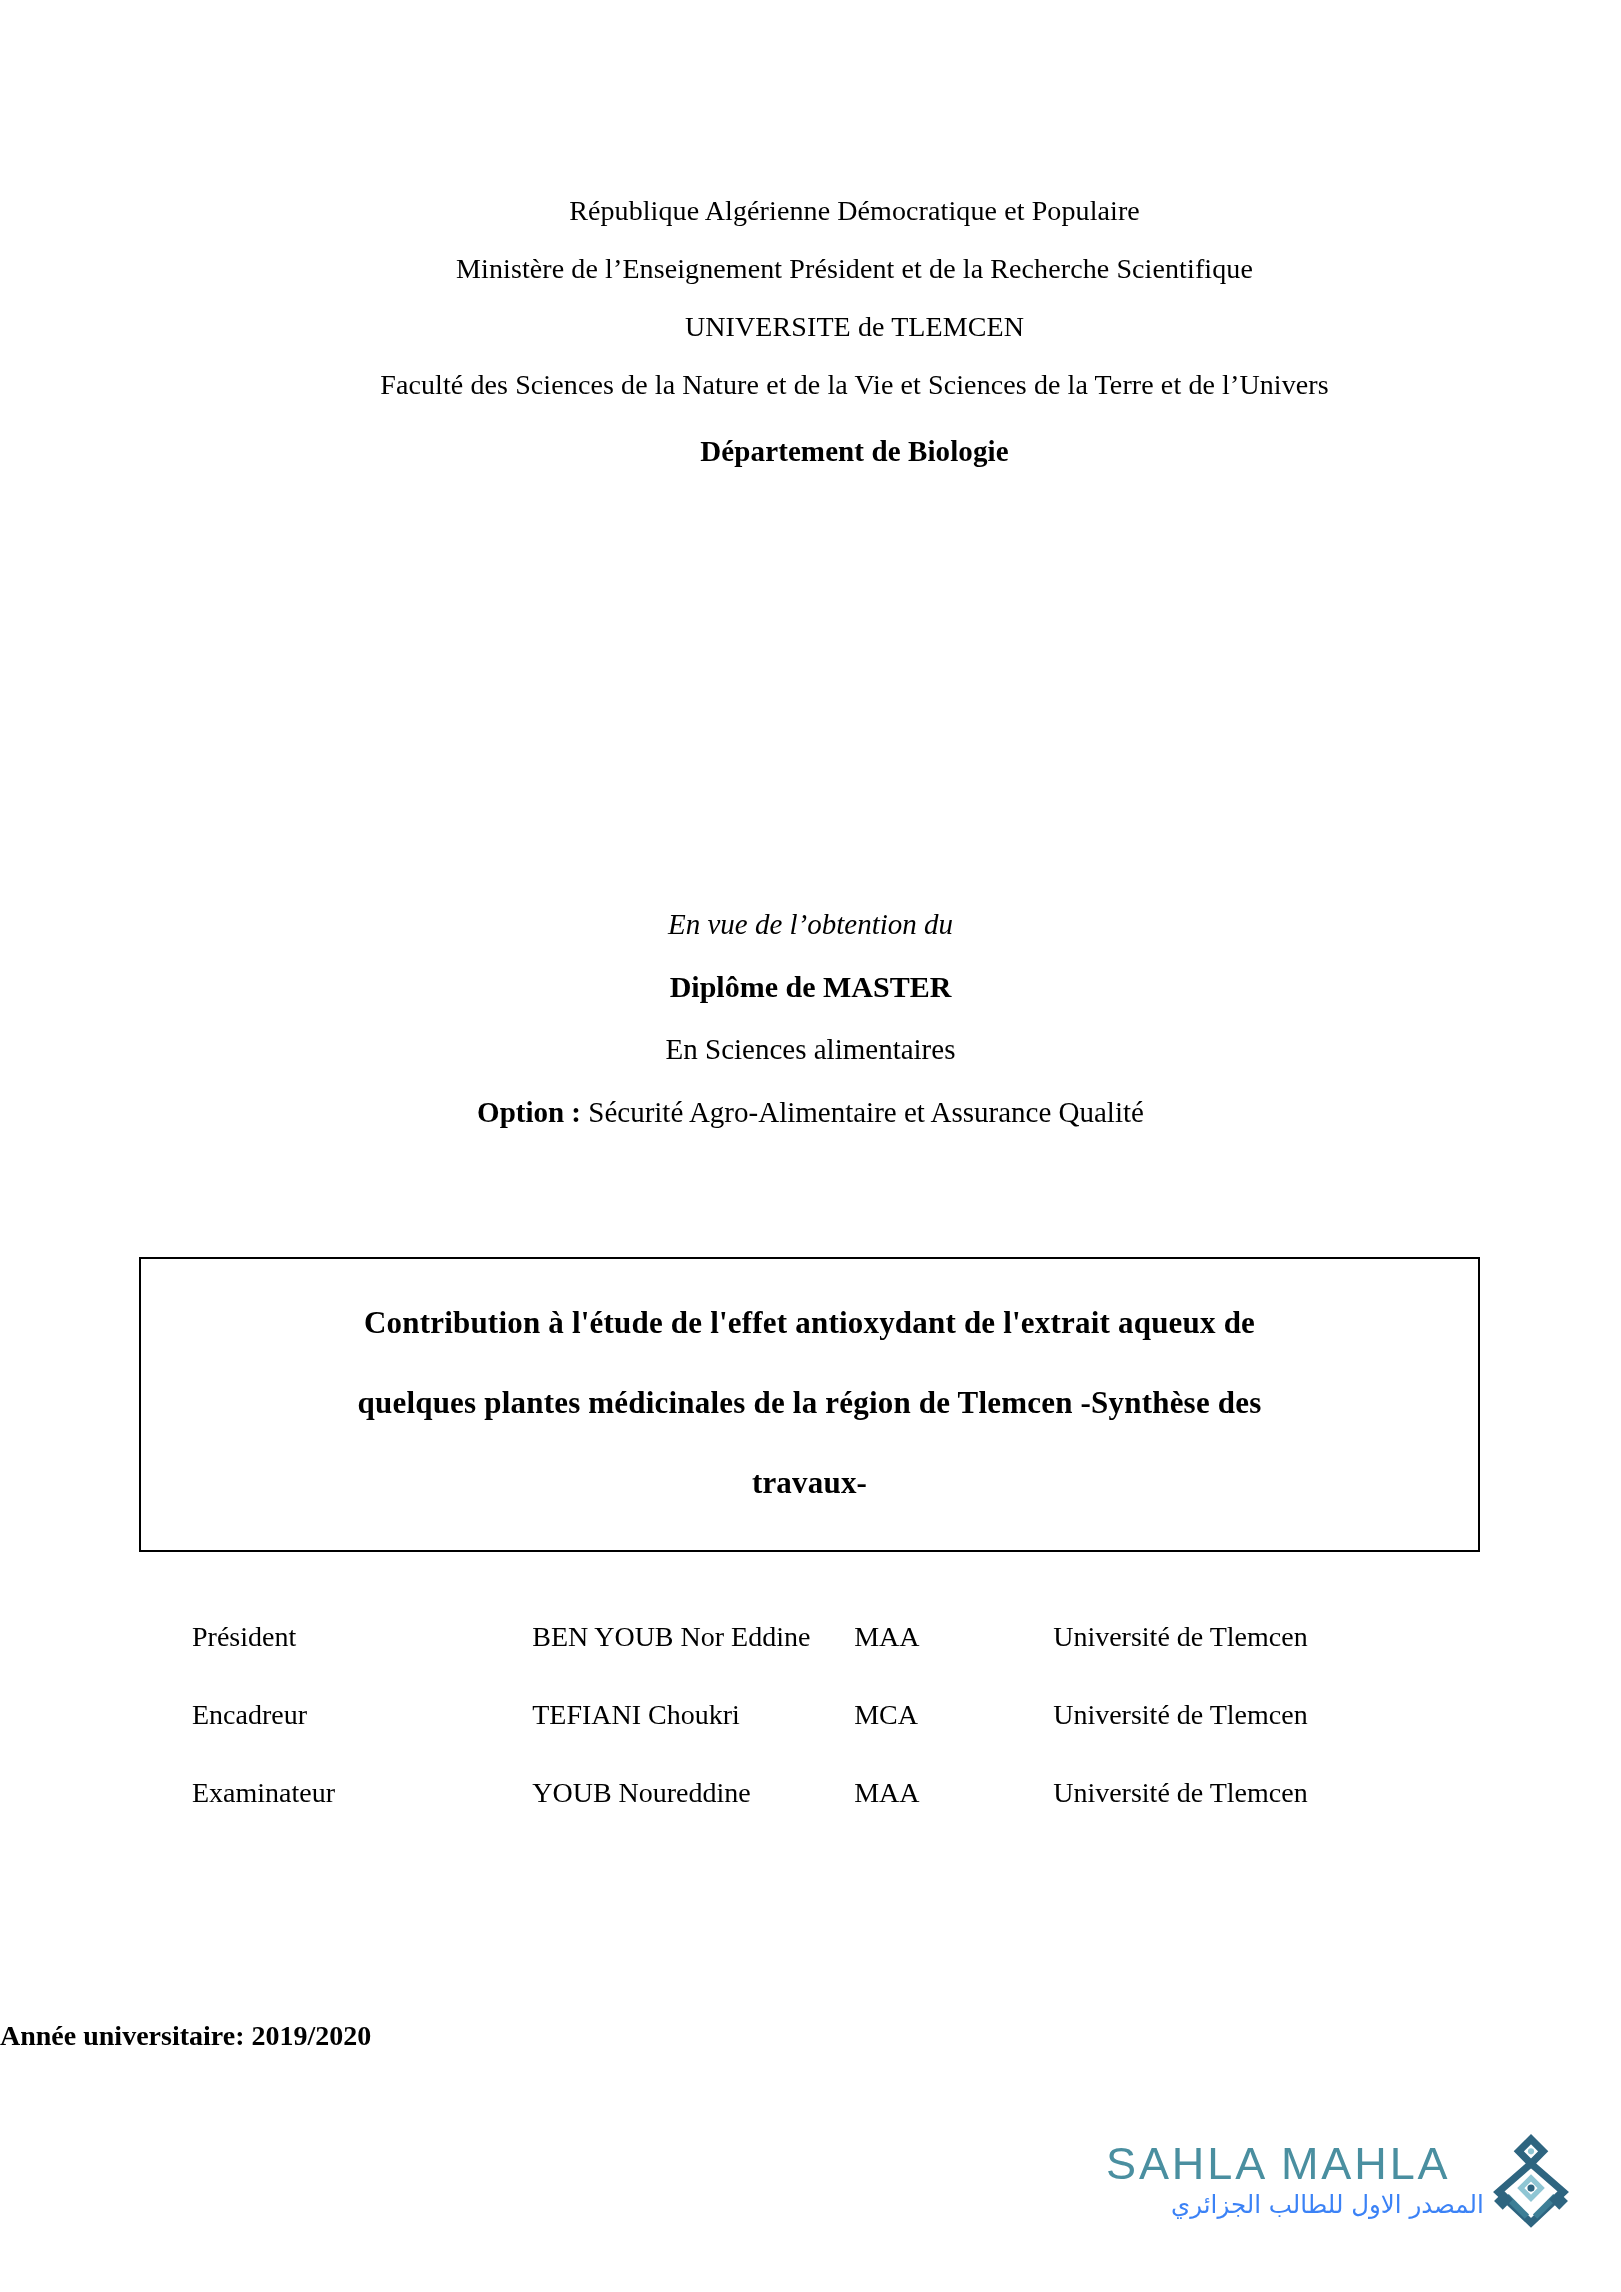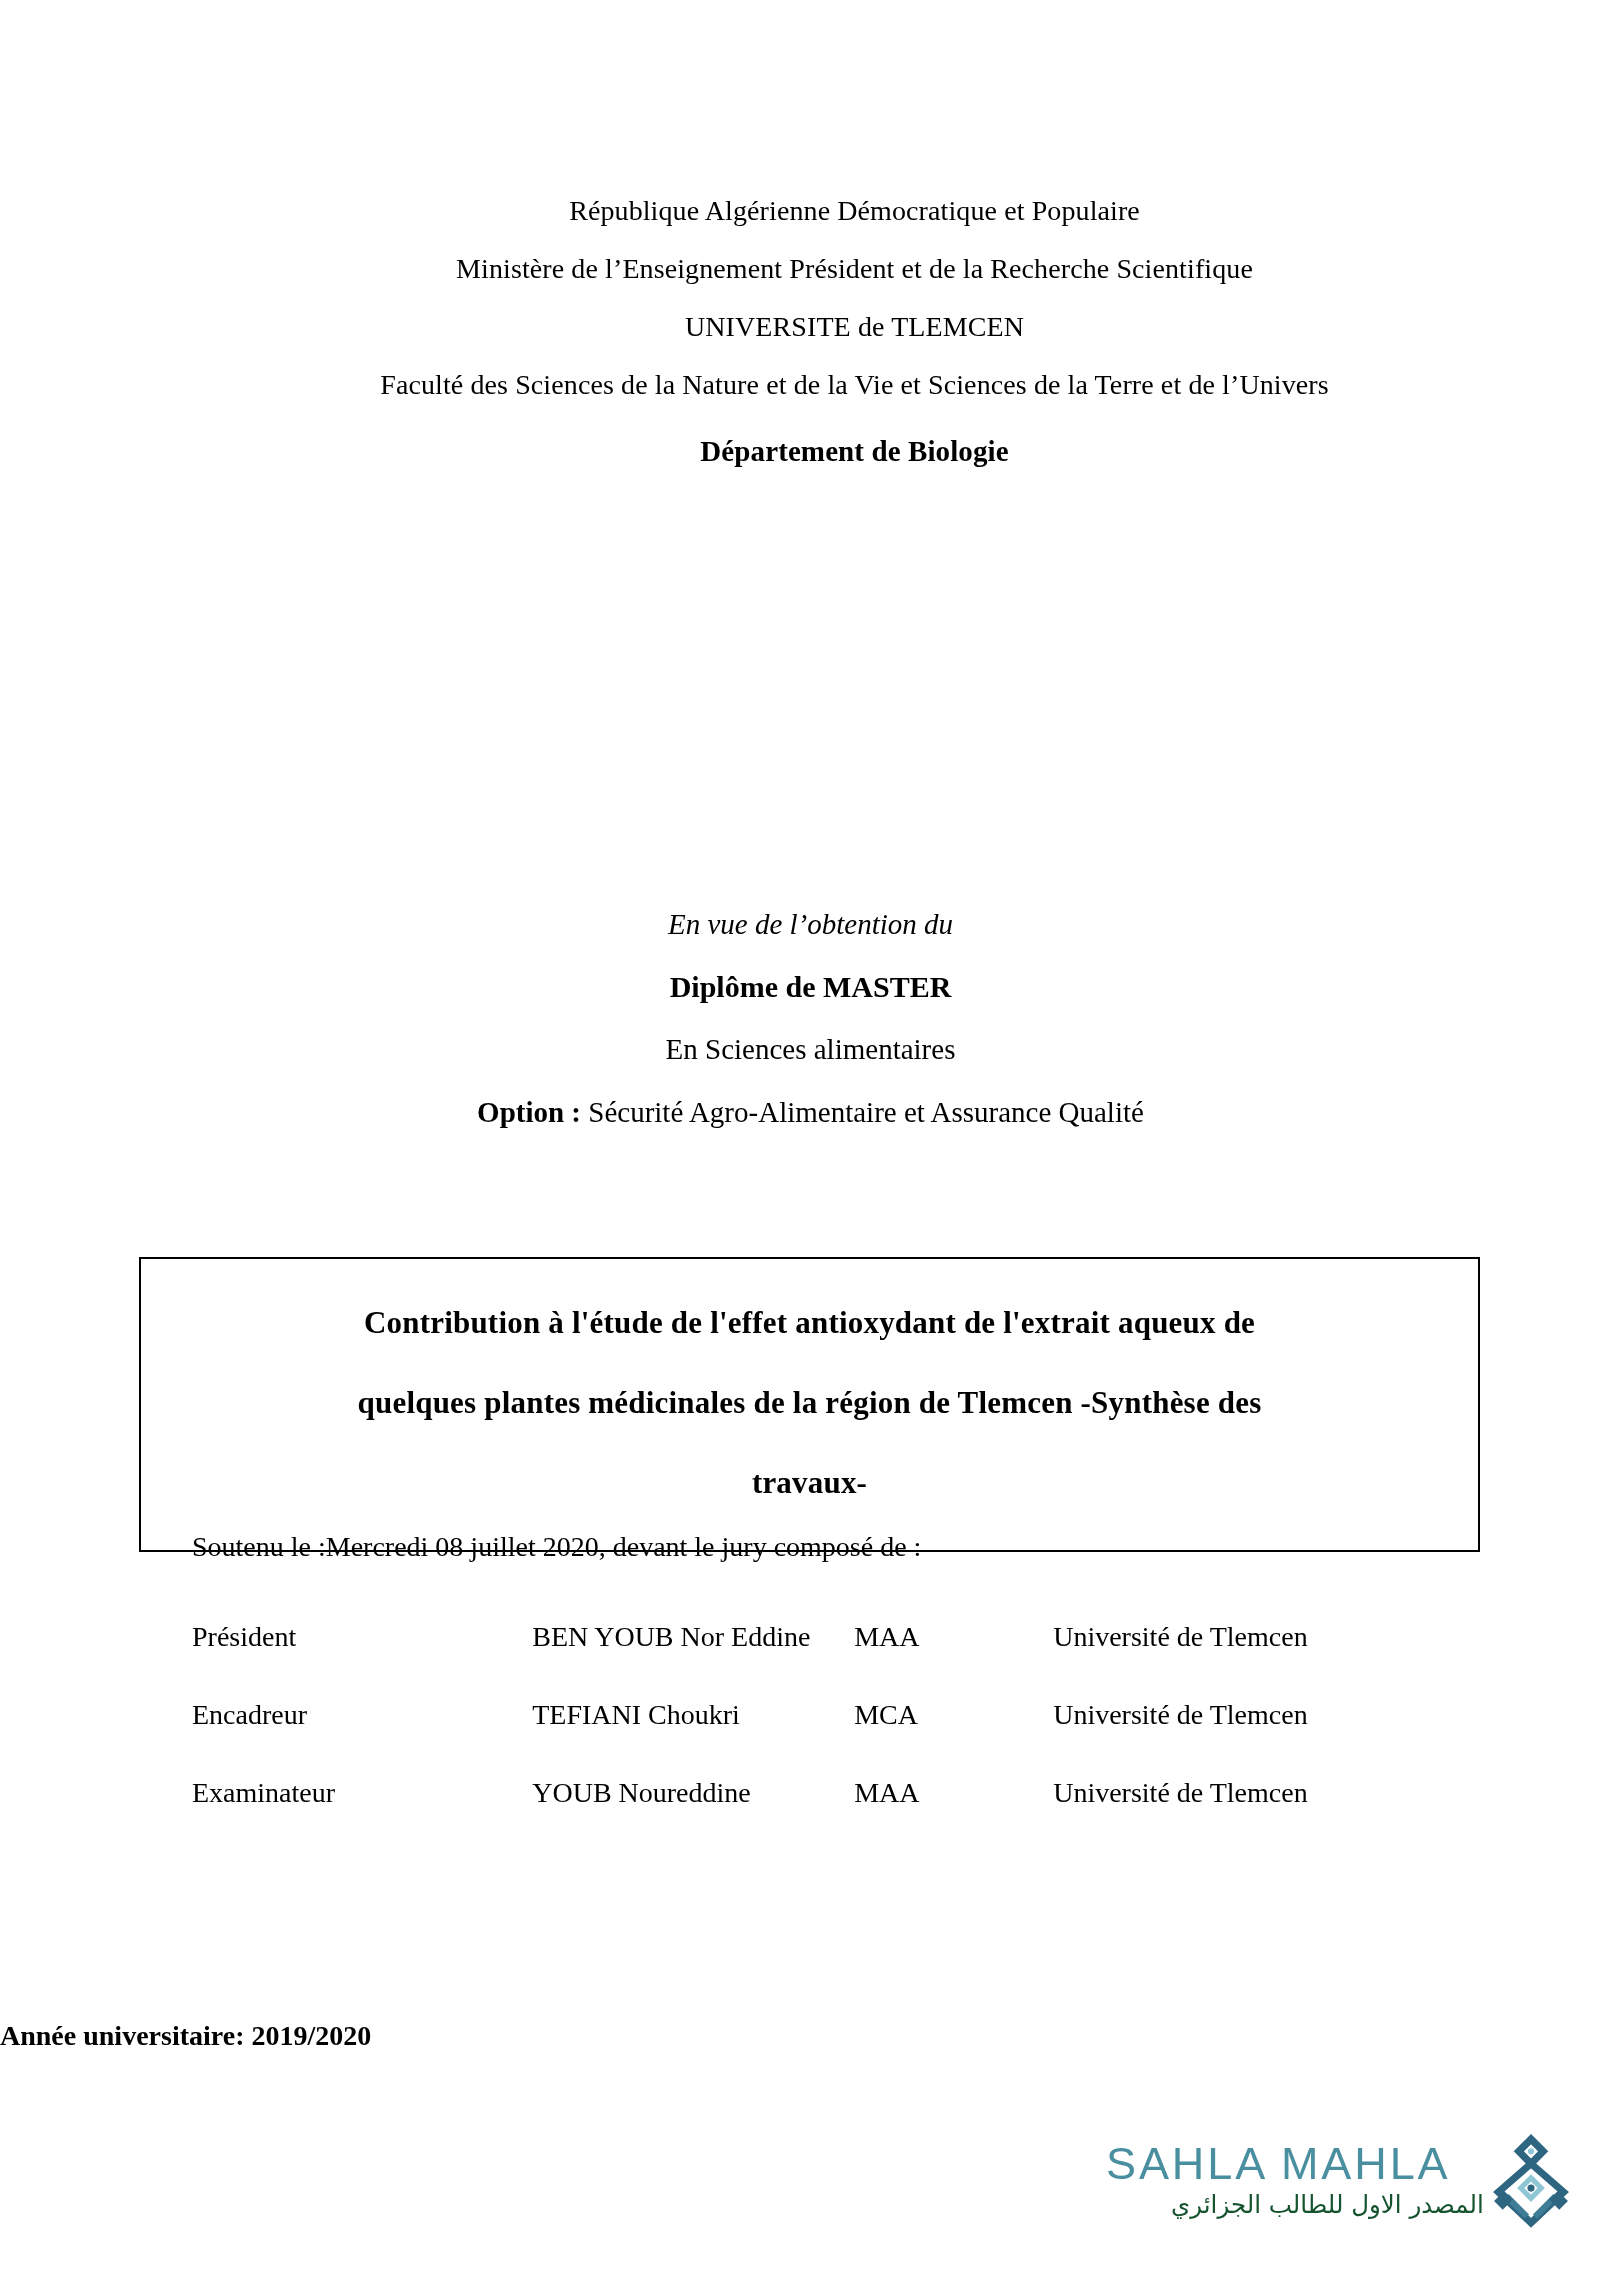--- a/index.html
+++ b/index.html
@@ -180,21 +180,21 @@
     white-space: nowrap;
   }
   .logo-sub {
     position: absolute;
     top: 51px;
     left: 7.8px;
     width: 370px;
     text-align: right;
     font-family: "DejaVu Sans", "Liberation Sans", sans-serif;
     font-size: 24.5px;
-    color: #14532d;
+    color: #3b82f6;
     direction: rtl;
     line-height: 29px;
     white-space: nowrap;
   }
   .logo-mark {
     position: absolute;
     top: -5.9px;
     left: 374px;
     width: 102px;
     height: 102px;
@@ -220,21 +220,20 @@
     <div class="sciences">En Sciences alimentaires</div>
     <div class="option-line"><span class="lbl">Option :</span><span> Sécurité Agro-Alimentaire et Assurance Qualité</span></div>
   </div>
 
   <div class="title-box">
     <div class="title-line">Contribution à l'étude de l'effet antioxydant de l'extrait aqueux de</div>
     <div class="title-line">quelques plantes médicinales de la région de Tlemcen -Synthèse des</div>
     <div class="title-line">travaux-</div>
   </div>
 
-  <div class="soutenu">Soutenu le :Mercredi 08 juillet 2020, devant le jury composé de :</div>
 
   <table class="jury-table">
     <tbody>
       <tr>
         <td class="role">Président</td>
         <td class="name">BEN YOUB Nor Eddine</td>
         <td class="grade">MAA</td>
         <td class="univ">Université de Tlemcen</td>
       </tr>
       <tr>

